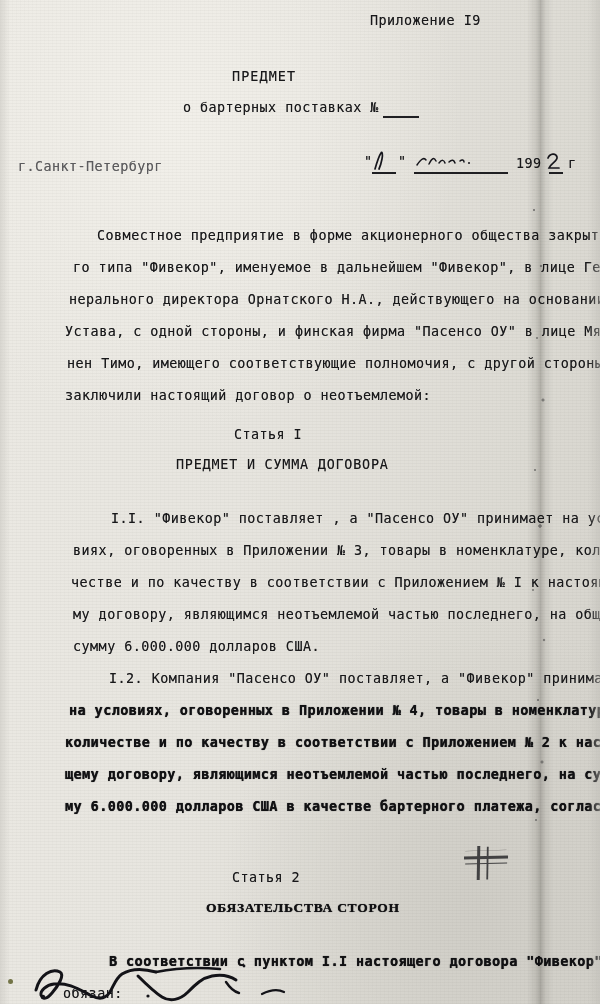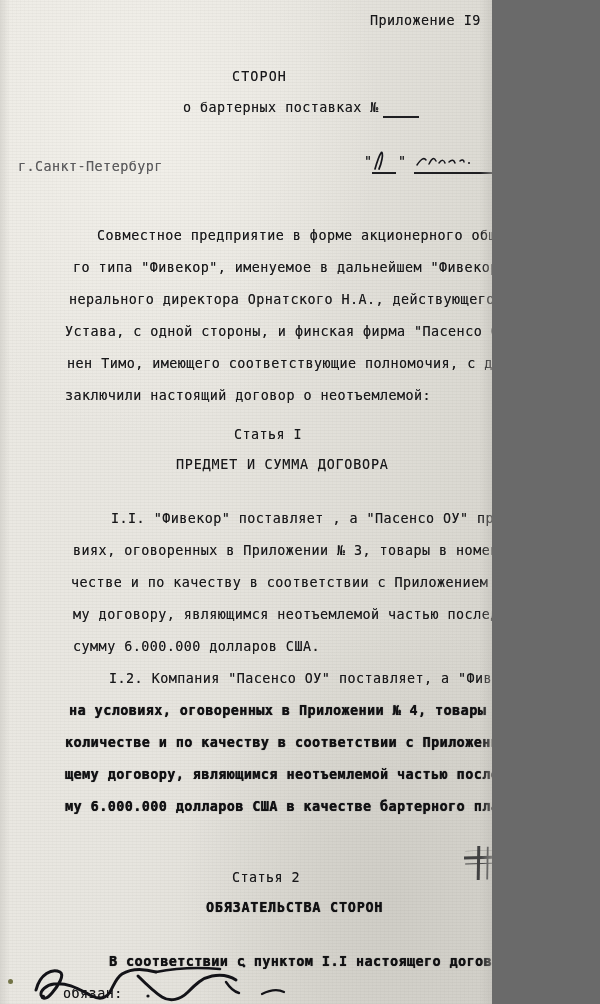--- a/index.html
+++ b/index.html
@@ -4,21 +4,21 @@
 <title>Scanned Contract Document</title>
 <style>
   html, body {
     margin: 0;
     padding: 0;
     background: #6a6a6a;
   }
 
   .page {
     position: relative;
-    width: 492px;
+    width: 600px;
     height: 1004px;
     overflow: hidden;
     background: #fca5a5;
     font-family: "DejaVu Sans Mono", "Liberation Mono", monospace;
     color: #1d1d1f;
     -webkit-font-smoothing: none;
   }
 
   
   .paper-base {
@@ -170,21 +170,21 @@
 
 <div class="page">
 
   <div class="paper-base"></div>
   <div class="paper-grain"></div>
 
   <div class="sheet">
 
     <div class="tline" style="left:370px; top:14px;">Приложение I9</div>
 
-    <div class="tline" style="left:232px; top:70px; letter-spacing:1.1px;">СТОРОН</div>
+    <div class="tline" style="left:232px; top:70px; letter-spacing:1.1px;">ПРЕДМЕТ</div>
 
     <div class="tline" style="left:183px; top:101px;">о бартерных поставках №</div>
     <div class="rule" style="left:383px; top:116px; width:36px;"></div>
 
     <div class="tline ink-faded" style="left:18px; top:160px;">г.Санкт-Петербург</div>
 
     <div class="tline" style="left:364px; top:155px;">"</div>
     <div class="rule" style="left:372px; top:172px; width:24px;"></div>
     <div class="tline" style="left:398px; top:155px;">"</div>
     <div class="rule" style="left:414px; top:172px; width:94px;"></div>
@@ -250,21 +250,21 @@
       <span>количестве и по качеству в соответствии с Приложением № 2 к наст</span>
     </div>
     <div class="tline ink-heavy" style="left:14px; top:755px;">
       <span>щему договору, являющимся неотъемлемой частью последнего, на сум</span>
     </div>
     <div class="tline ink-heavy" style="left:14px; top:787px;">
       <span>му 6.000.000 долларов США в качестве бартерного платежа, согласу</span>
     </div>
 
     <div class="tline" style="left:232px; top:871px;">Статья 2</div>
-    <div class="tline ink-heavy" style="left:206px; top:901px; letter-spacing:.8px;">ОБЯЗАТЕЛЬСТВА СТОРОН</div>
+    <div class="tline ink-heavy" style="left:206px; top:901px; letter-spacing:.8px;font-family:Liberation Serif, serif;">ОБЯЗАТЕЛЬСТВА СТОРОН</div>
 
     <div class="tline ink-heavy" style="left:58px; top:942px;">
       <span>В соответствии с пунктом I.I настоящего договора "Фивекор"</span>
     </div>
     <div class="tline" style="left:12px; top:974px;">
       <span>обязан:</span>
     </div>
 
     <svg class="signature" style="left:30px; top:962px; width:270px; height:48px;" viewBox="0 0 270 48">
       <path d="M6,28 C10,12 22,6 30,10 C35,13 28,24 22,31 C17,37 13,38 11,33

